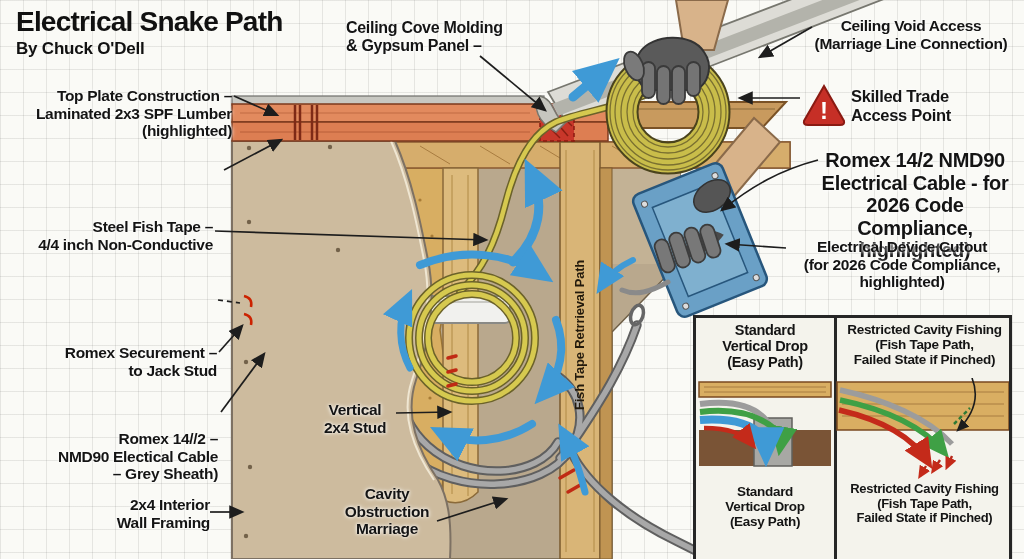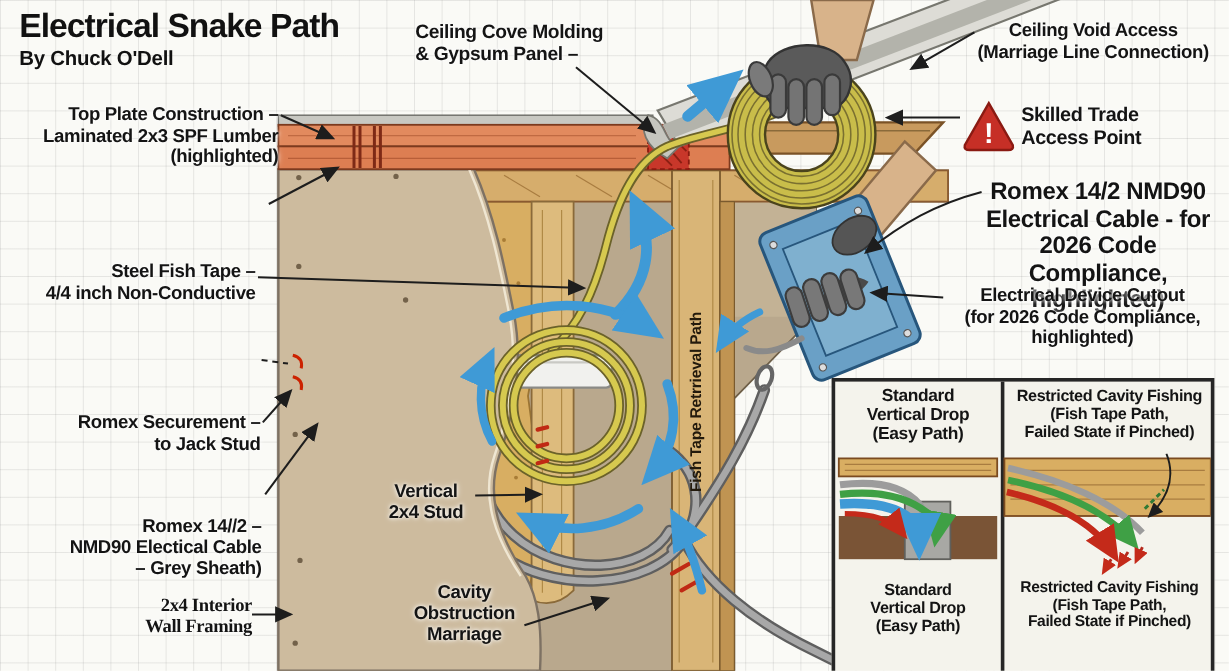--- a/index.html
+++ b/index.html
@@ -21,21 +21,21 @@
   #title-block{position:absolute;left:16px;top:7px;color:#111;}
   #title-heading{font-size:28px;font-weight:700;letter-spacing:-0.8px;line-height:1.05;}
   #title-byline{font-size:17px;font-weight:700;margin-top:3px;letter-spacing:-0.2px;}
   #lbl-ceiling-cove{left:346px;top:19px;width:180px;text-align:left;font-size:16px;}
   #lbl-top-plate{left:8px;top:87px;width:224px;text-align:right;}
   #lbl-entry{left:8px;top:161px;width:214px;text-align:right;}
   #lbl-fishtape{left:8px;top:218px;width:205px;text-align:right;}
   #lbl-bend{left:8px;top:289px;width:203px;text-align:right;}
   #lbl-securement{left:8px;top:344px;width:209px;text-align:right;}
   #lbl-romexgrey{left:4px;top:402px;width:214px;text-align:right;margin-top:28px;}
-  #lbl-framing{left:50px;top:496px;width:160px;text-align:right;font-family:Liberation Serif, serif;}
+  #lbl-framing{left:50px;top:496px;width:160px;text-align:right;}
   #lbl-void{left:810px;top:17px;width:202px;text-align:center;}
   #lbl-skilled{left:851px;top:87px;width:150px;text-align:left;font-size:16.5px;}
   #lbl-romex2026{left:816px;top:149px;width:198px;text-align:center;font-size:20px;}
   #lbl-cutout{left:785px;top:238px;width:234px;text-align:center;}
   #lbl-vstud{left:316px;top:401px;width:78px;text-align:center;}
   #lbl-cavity{left:328px;top:485px;width:118px;text-align:center;}
   #lbl-vpath{
     left:491px;top:327px;width:180px;height:16px;text-align:center;
     transform:rotate(-90deg);font-size:13px;color:#231a0c;
     text-shadow:none;letter-spacing:-0.2px;

